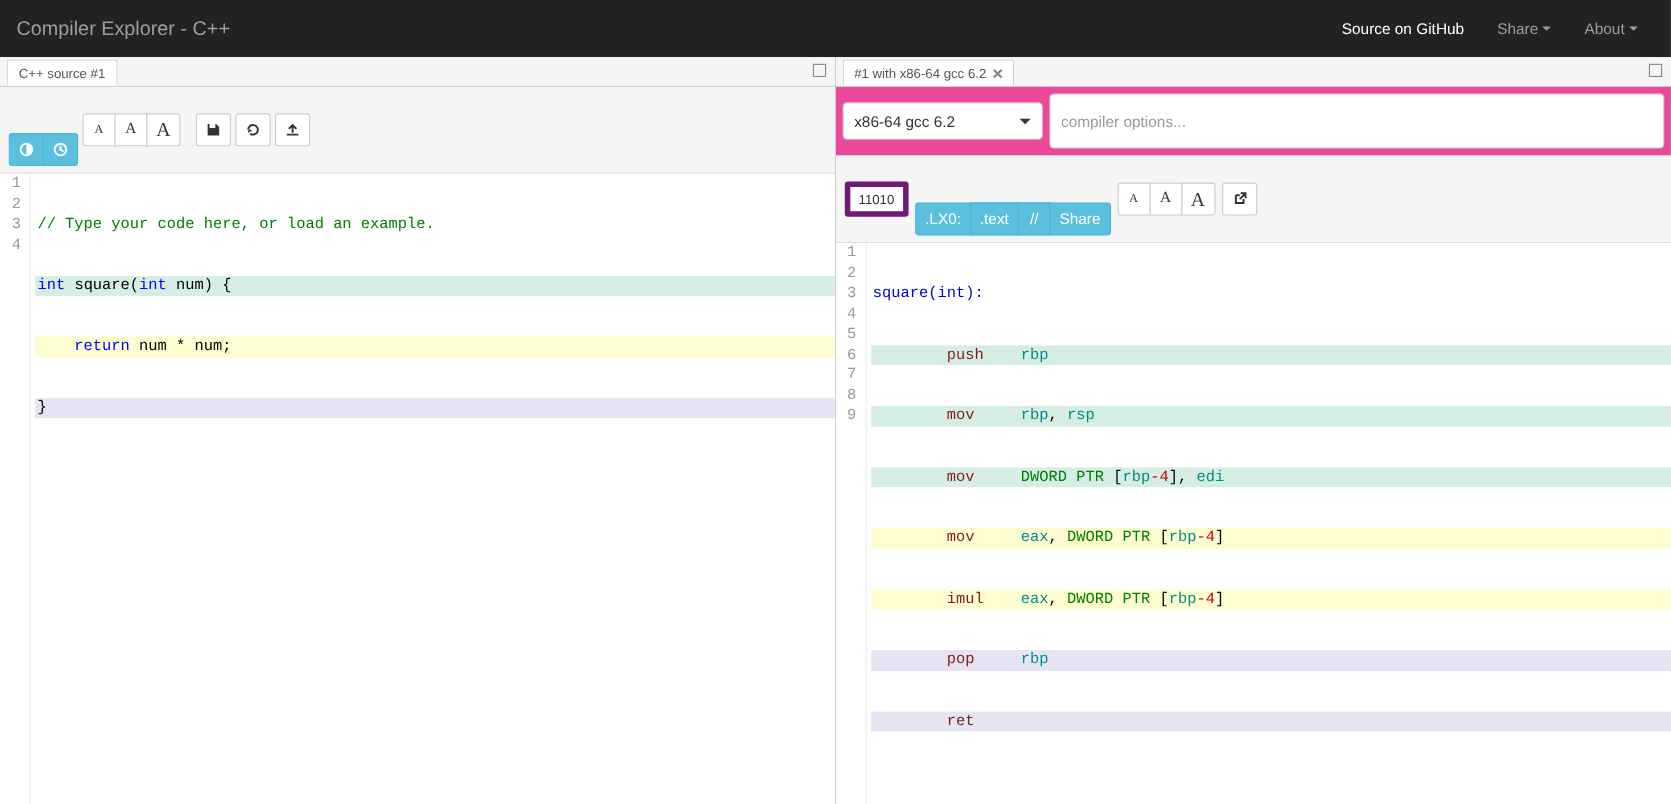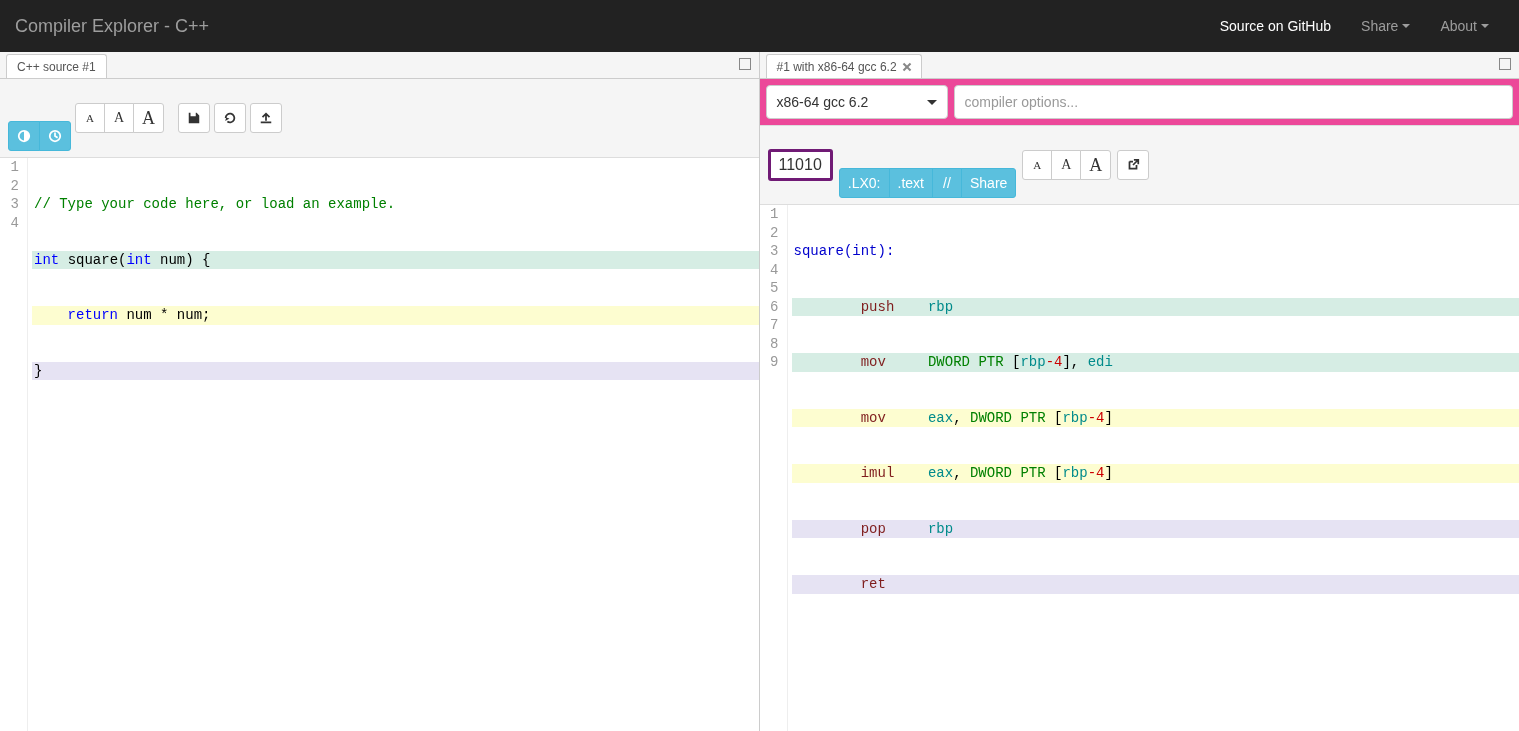--- a/index.html
+++ b/index.html
@@ -164,41 +164,41 @@
   right: 10px; top: 14px;
   width: 0; height: 0;
   border-left: 5px solid transparent;
   border-right: 5px solid transparent;
   border-top: 5px solid #333;
 }
 .compiler-options {
   flex: 1;
   border: 1px solid #ccc;
   border-radius: 4px;
-  height: 34px;
+  height: 50px;
   padding: 0 10px;
   font-size: 14px;
   color: #555;
 }
 .compiler-options::placeholder { color: #999; }
 
 .asm-toolbar {
   background: #f5f5f5;
   border-bottom: 1px solid #ddd;
   padding: 6px 8px;
   display: flex;
   align-items: center;
   gap: 6px;
 }
 .binary-toggle {
   background: #fff;
-  border: 3px solid #701a75;
+  border: 5px solid #701a75;
   border-radius: 3px;
   padding: 4px 8px;
-  font-size: 16px;
+  font-size: 12px;
   cursor: pointer;
 }
 
 .editor {
   flex: 1;
   display: flex;
   font-family: Consolas, "Liberation Mono", Menlo, monospace;
   font-size: 14px;
   line-height: 18.5px;
   overflow: auto;
@@ -365,20 +365,21 @@
         <div class="line">4</div>
         <div class="line">5</div>
         <div class="line">6</div>
         <div class="line">7</div>
         <div class="line">8</div>
         <div class="line">9</div>
       </div>
       <div class="code">
         <div class="line"><span class="a-label">square(int):</span></div>
         <div class="line hl-green">        <span class="a-mnemonic">push</span>    <span class="a-reg">rbp</span></div>
+        <div class="line hl-green">        <span class="a-mnemonic">mov</span>     <span class="a-reg">rbp</span><span class="a-punc">, </span><span class="a-reg">rsp</span></div>
         <div class="line hl-green">        <span class="a-mnemonic">mov</span>     <span class="a-keyword">DWORD</span> <span class="a-keyword">PTR</span> <span class="a-punc">[</span><span class="a-reg">rbp</span><span class="a-num">-4</span><span class="a-punc">]</span><span class="a-punc">, </span><span class="a-reg">edi</span></div>
         <div class="line hl-yellow">        <span class="a-mnemonic">mov</span>     <span class="a-reg">eax</span><span class="a-punc">, </span><span class="a-keyword">DWORD</span> <span class="a-keyword">PTR</span> <span class="a-punc">[</span><span class="a-reg">rbp</span><span class="a-num">-4</span><span class="a-punc">]</span></div>
         <div class="line hl-yellow">        <span class="a-mnemonic">imul</span>    <span class="a-reg">eax</span><span class="a-punc">, </span><span class="a-keyword">DWORD</span> <span class="a-keyword">PTR</span> <span class="a-punc">[</span><span class="a-reg">rbp</span><span class="a-num">-4</span><span class="a-punc">]</span></div>
         <div class="line hl-purple">        <span class="a-mnemonic">pop</span>     <span class="a-reg">rbp</span></div>
         <div class="line hl-purple">        <span class="a-mnemonic">ret</span></div>
         <div class="line"></div>
       </div>
     </div>
   </div>
 

